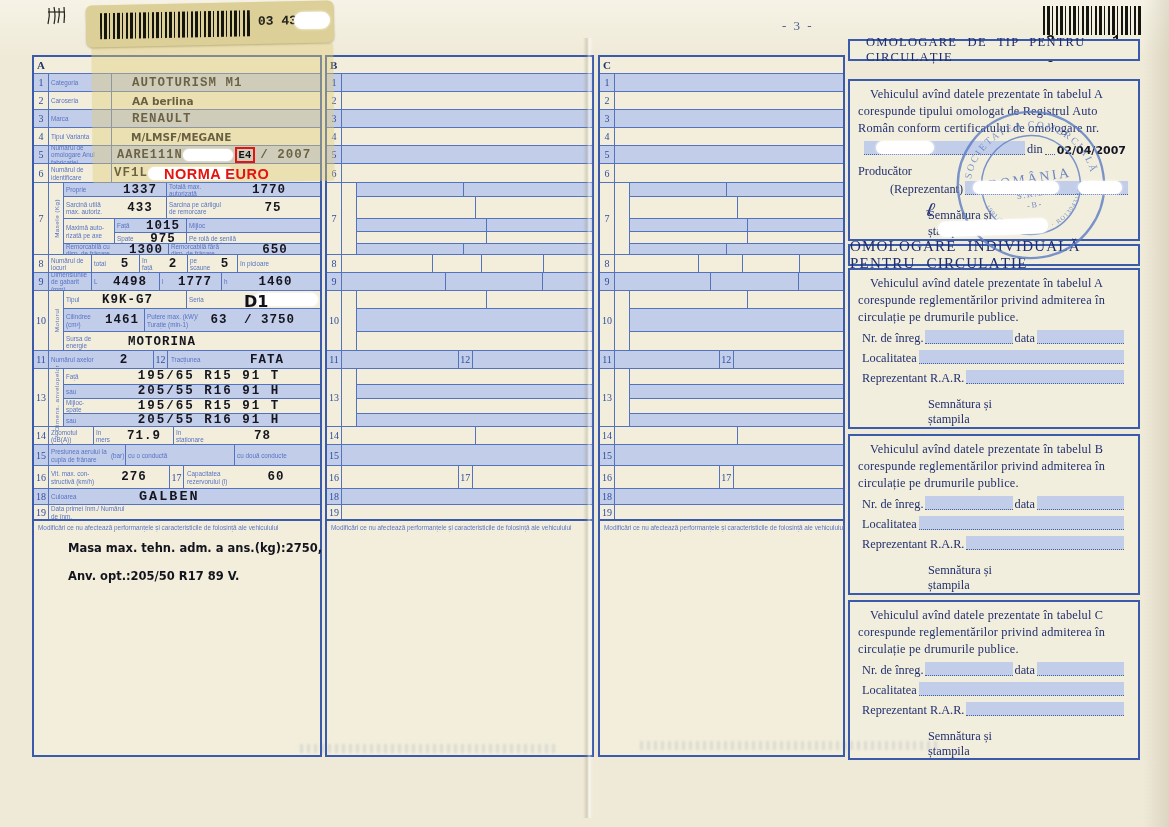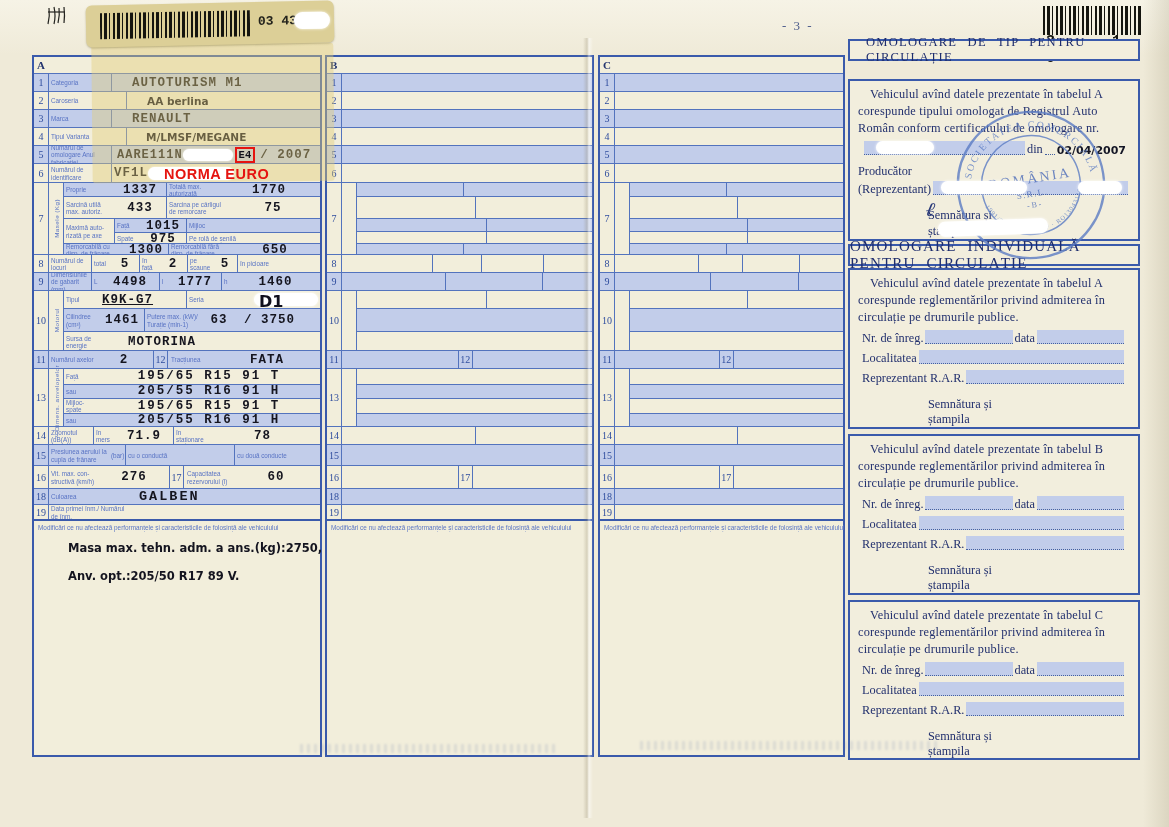--- a/index.html
+++ b/index.html
@@ -19,21 +19,21 @@
   .tletter{font:bold 11px "Liberation Serif",serif;color:#24356f;padding-left:3px;}
   .sh{background:var(--sh);}
   .n{flex:0 0 15px;border-right:1px solid var(--ln);display:flex;align-items:center;justify-content:center;
      font:10px "Liberation Serif",serif;color:#2f4d9e;box-sizing:border-box;}
   .numbox{flex:0 0 15px;border-left:1px solid var(--ln);border-right:1px solid var(--ln);
      display:flex;align-items:center;justify-content:center;font:10px "Liberation Serif",serif;color:#2f4d9e;box-sizing:border-box;}
   .l{font:6.3px/1.12 "Liberation Sans",sans-serif;color:var(--lb);padding:1px 1px 0 2px;
      display:flex;align-items:center;box-sizing:border-box;overflow:hidden;}
   .v{font:bold 12.5px "Liberation Mono","DejaVu Sans Mono",monospace;color:var(--ink);letter-spacing:1px;
      display:flex;align-items:center;box-sizing:border-box;white-space:nowrap;}
-  .p{font:bold 10.5px "DejaVu Sans",sans-serif;color:#10101c;display:flex;align-items:center;box-sizing:border-box;margin-left:15px;}
+  .p{font:bold 10.5px "DejaVu Sans",sans-serif;color:#10101c;display:flex;align-items:center;box-sizing:border-box;}
   .vc{justify-content:center;}
   .c{border-left:1px solid var(--ln);}
   .vert{flex:0 0 15px;border-right:1px solid var(--ln);display:flex;align-items:center;justify-content:center;
      box-sizing:border-box;}
   .vert span{writing-mode:vertical-rl;transform:rotate(180deg);font:6.2px "Liberation Sans",sans-serif;color:var(--lb);
      letter-spacing:.5px;white-space:nowrap;}
   .sub{flex:1;display:flex;flex-direction:column;min-width:0;}
   .sl{display:flex;box-sizing:border-box;position:relative;flex:0 0 auto;min-width:0;}
   .sl + .sl{border-top:1px solid var(--ln);}
   .f1{flex:1;}
@@ -207,21 +207,21 @@
     </div>
 
     <div class="row" style="height:60px;">
       <div class="n">10</div>
       <div class="vert">
           <span>Motorul</span>
         </div>
       <div class="sub">
         <div class="sl" style="height:17px;">
           <div class="l" style="flex:0 0 30px;">Tipul</div>
-          <div class="v" style="flex:0 0 92px;padding-left:8px;text-decoration:underline;">K9K-G7</div>
+          <div class="v" style="flex:0 0 92px;padding-left:8px;">K9K-G7</div>
           <div class="l c" style="flex:1;">Seria</div>
           <div class="woabs" style="left:190px;top:2px;right:2px;height:13px;"></div>
           <div class="p" style="position:absolute;left:180px;top:1px;font-size:16px;z-index:8;">D1</div>
         </div>
         <div class="sl sh" style="height:23px;">
           <div class="l" style="flex:0 0 36px;">Cilindree (cm³)</div>
           <div class="v vc" style="flex:0 0 44px;">1461</div>
           <div class="l c" style="flex:0 0 58px;">Putere max. (kW)/ Turație (min-1)</div>
           <div class="v vc" style="flex:0 0 34px;">63</div>
           <div class="v" style="flex:1;padding-left:8px;">/ 3750</div>
@@ -594,21 +594,21 @@
     <div class="dline">
       <span class="leader hl">
         <span class="woabs" style="left:12px;top:0;width:58px;height:13px;"></span>
       </span>
       <span>din</span>
       <span class="leader" style="flex:0 0 8px;"></span>
       <span class="bdate">02/04/2007</span>
     </div>
     <div style="padding:6px 8px 0 8px;font-size:12.3px;line-height:1.2;">
       <div>Producător</div>
-      <div class="dline" style="padding:0;">
+      <div class="dline" style="padding:0;margin-left:32px;">
         <span>(Reprezentant)</span>
         <span class="leader hl">
           <span class="woabs" style="left:8px;top:0;width:86px;height:13px;"></span>
           <span class="woabs" style="right:6px;top:0;width:44px;height:13px;"></span>
         </span>
       </div>
     </div>
     <div class="semn">
       <div>Semnătura și</div>
       <div>ștampila</div>

